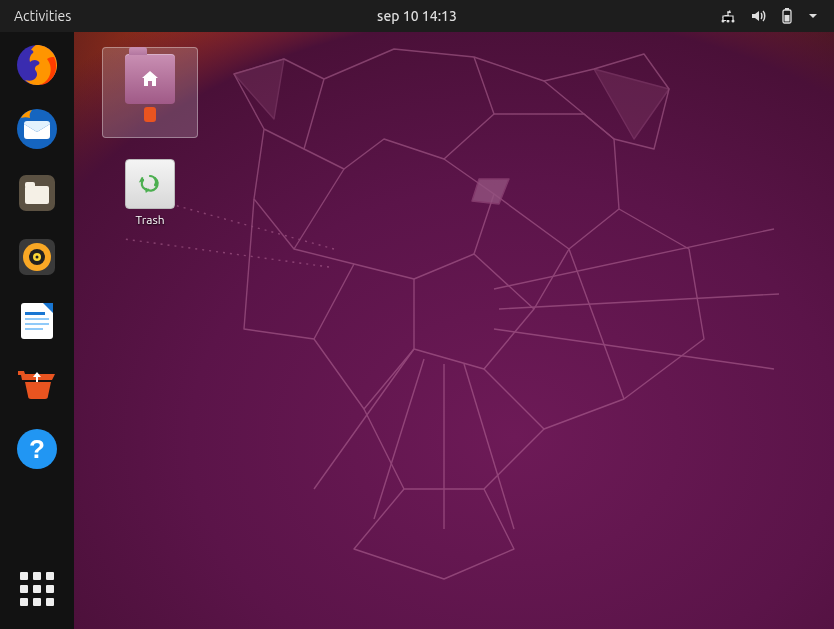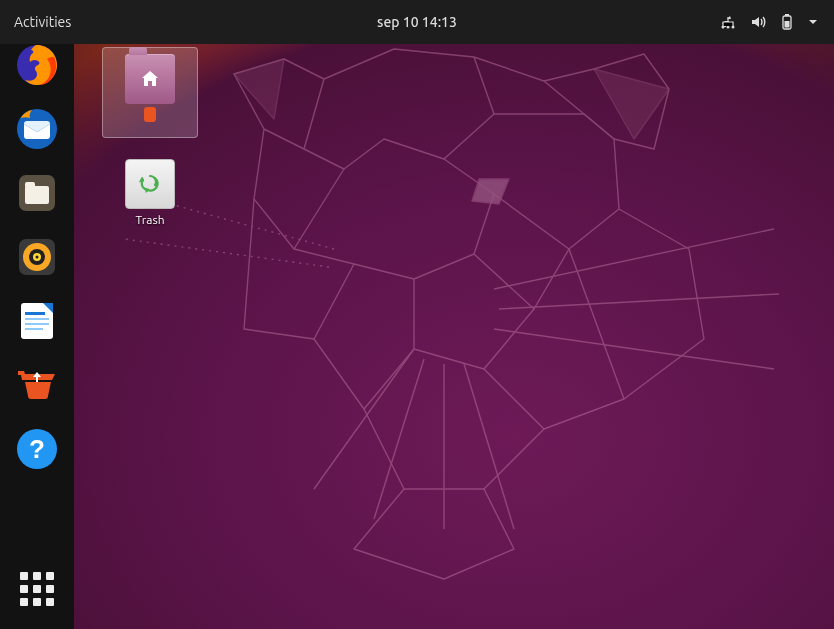--- a/index.html
+++ b/index.html
@@ -5,21 +5,21 @@
   * { box-sizing: border-box; margin: 0; padding: 0; }
   body {
     width: 834px; height: 629px;
     font-family: Ubuntu, "Segoe UI", sans-serif;
     background: #000;
     overflow: hidden;
     position: relative;
   }
   
   .topbar {
-    position: absolute; top: 0; left: 0; right: 0; height: 44px;
+    position: absolute; top: 0; left: 0; right: 0; height: 32px;
     background: #1d1d1d;
     color: #ddd;
     display: flex; align-items: center;
     font-size: 14px;
     z-index: 10;
   }
   .topbar .activities { padding: 0 14px; cursor: pointer; }
   .topbar .clock { position: absolute; left: 50%; transform: translateX(-50%); font-weight: 500; }
   .topbar .tray { margin-left: auto; display: flex; gap: 14px; padding-right: 16px; align-items: center;}
   .topbar .tray span { display:inline-flex; }

